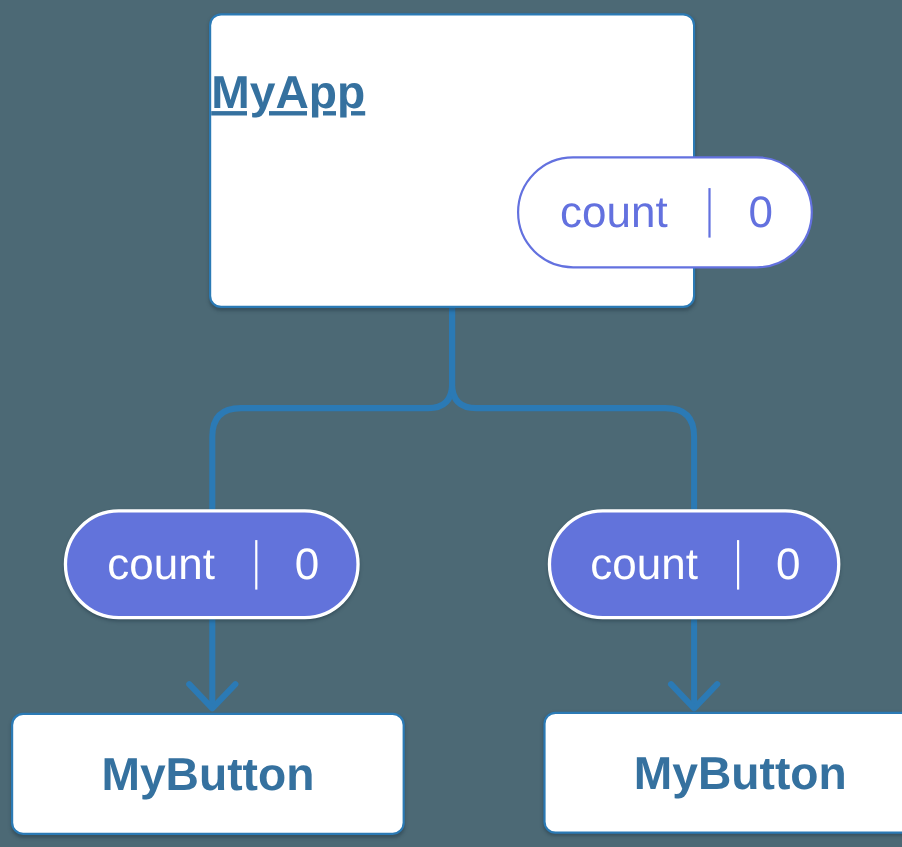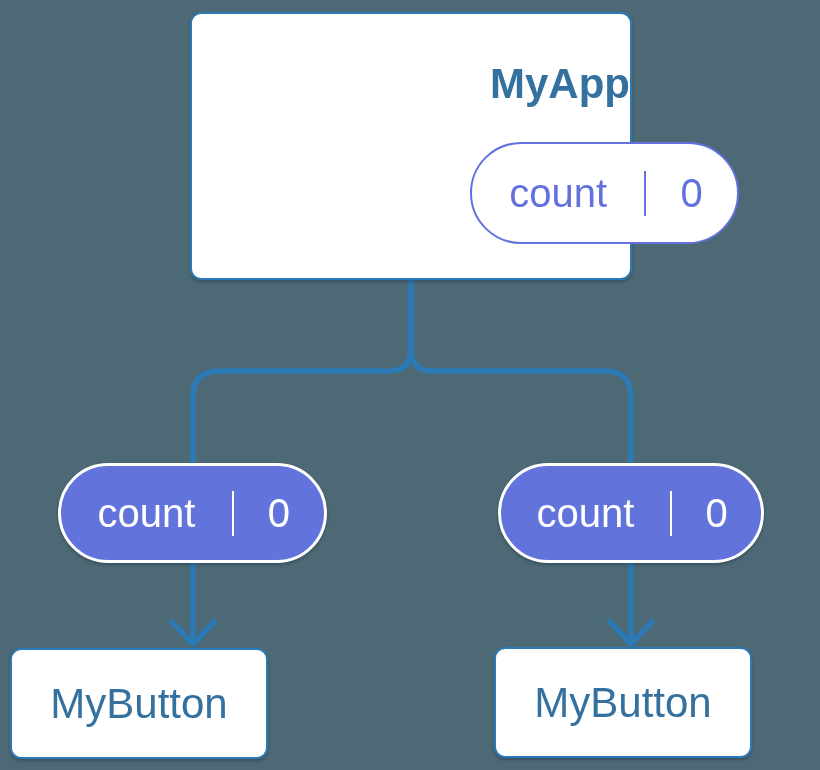--- a/index.html
+++ b/index.html
@@ -38,24 +38,25 @@
     box-shadow: 0 2px 3px rgba(20, 40, 55, 0.35);
   }
   .node-root {
     left: 190px;
     top: 12px;
     width: 442px;
     height: 268px;
   }
   .node-title {
     margin-top: 46px;
-    text-align: right;
+    text-align: left;
     font-size: 42px;
     font-weight: 600;
     color: #35719F;
+    text-decoration: underline;
   }
   .pill {
     position: absolute;
     display: flex;
     align-items: center;
     box-sizing: border-box;
     font-size: 40px;
   }
   .pill-cell {
     display: flex;
@@ -100,24 +101,24 @@
   .pill-right {
     left: 498px;
     top: 463px;
     width: 266px;
     height: 100px;
   }
   .node-child {
     display: flex;
     align-items: center;
     justify-content: center;
-    width: 258px;
+    width: 358px;
     height: 111px;
     font-size: 42px;
-    font-weight: 400;
+    font-weight: 700;
     color: #35719F;
   }
   .node-child-left {
     left: 10px;
     top: 648px;
   }
   .node-child-right {
     left: 494px;
     top: 647px;
   }

